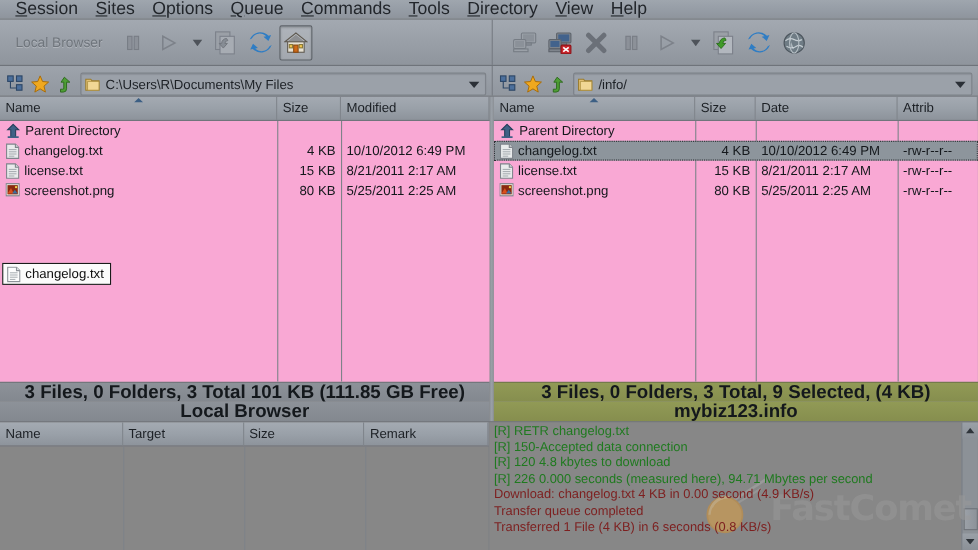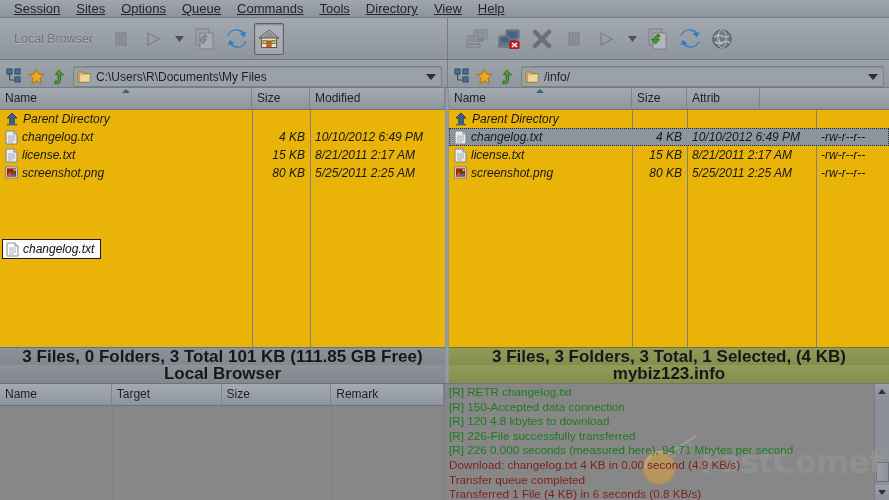--- a/index.html
+++ b/index.html
@@ -14,24 +14,23 @@
 
   
   .menubar {
     height: 18px; flex: 0 0 18px;
     background: linear-gradient(to bottom, #9fa6ae 0%, #969da6 50%, #8e949c 100%);
     border-bottom: 1px solid #7b8087;
     display: flex; align-items: center;
     padding-left: 6px;
   }
   .menu-item {
-    font-size: 13px; color: #22262b;
+    font-size: 16px; color: #22262b;
     padding: 0 8px; line-height: 17px; white-space: nowrap;
     cursor: default;
-    text-decoration: underline;
   }
   .menu-item u { text-decoration: underline; }
 
   
   .toolbars { height: 42px; flex: 0 0 42px; display: flex;
     background: linear-gradient(to bottom,#a3a9b1 0%,#9aa0a8 45%,#8f959d 100%);
     border-bottom: 1px solid #6f747b; }
   .tb { display: flex; align-items: center; height: 100%; }
   .tb-left { width: 448px; padding-left: 8px; border-right: 1px solid #777c83; }
   .tb-right { flex: 1; padding-left: 14px; }
@@ -84,21 +83,21 @@
     padding: 0 5px; border-right: 1px solid #80858c;
     white-space: nowrap; overflow: hidden; position: relative; cursor: default;
   }
   .col.num { text-align: left; }
   .col .sortmark {
     position: absolute; left: 50%; top: 1px; margin-left: -4px;
     width: 0; height: 0; border-left: 4px solid transparent; border-right: 4px solid transparent;
     border-bottom: 4px solid #3c5f84;
   }
 
-  .filelist { flex: 1 1 auto; position: relative; background: #eab308; overflow: hidden; font-style: italic; }
+  .filelist { flex: 1 1 auto; position: relative; background: #f9a8d4; overflow: hidden; }
   .gridlines { position: absolute; inset: 0; pointer-events: none; }
   .gridline { position: absolute; top: 0; bottom: 0; width: 1px; background: #7e8389; }
   .row { height: 18px; display: flex; align-items: center; position: relative; cursor: default; }
   .row.selected { background: #8d959c; }
   .row.focused { outline: 1px dotted #2b2f33; outline-offset: -1px; }
   .cell { font-size: 12px; color: #14181c; padding: 0 5px; white-space: nowrap; overflow: hidden; line-height: 17px; }
   .cell.name { display: flex; align-items: center; gap: 4px; }
   .cell.num { text-align: right; }
 
   .statusbar { flex: 0 0 18px; height: 18px; font-size: 17px; color: #14181c;
@@ -476,20 +475,21 @@
       <div class="statusbar top">3 Files, 0 Folders, 3 Total 101 KB (111.85 GB Free)</div>
       <div class="statusbar">Local Browser</div>
     </div>
 
     <div class="splitter"></div>
 
     <div class="pane pane-right">
       <div class="colhdr" id="remote-cols">
           <div class="col" style="width: 183px;">Name<span class="sortmark"></span></div>
           <div class="col num" style="width: 55px;">Size</div>
+          <div class="col" style="width: 129px;">Date</div>
           <div class="col" style="width: 73px;">Attrib</div>
         </div>
       <div class="filelist" id="remote-list">
         <div class="gridlines" id="remote-grid">
             <div class="gridline" style="left: 183px;"></div>
             <div class="gridline" style="left: 238px;"></div>
             <div class="gridline" style="left: 367px;"></div>
           </div>
         <div id="remote-rows" style="position:relative;z-index:2">
             <div class="row">
@@ -548,21 +548,21 @@
                   </svg>
                 </span>
                 <span>screenshot.png</span>
               </div>
               <div class="cell num" style="width: 55px;">80 KB</div>
               <div class="cell" style="width: 129px;">5/25/2011 2:25 AM</div>
               <div class="cell" style="width: 73px;">-rw-r--r--</div>
             </div>
           </div>
       </div>
-      <div class="statusbar top">3 Files, 3 Folders, 3 Total, 1 Selected, (4 KB)</div>
+      <div class="statusbar top">3 Files, 0 Folders, 3 Total, 9 Selected, (4 KB)</div>
       <div class="statusbar">mybiz123.info</div>
     </div>
   </div>
 
   <div class="bottom">
 
     <div class="queue">
       <div class="colhdr" id="queue-cols">
           <div class="col" style="width: 112px;">Name</div>
           <div class="col" style="width: 110px;">Target</div>
@@ -576,21 +576,20 @@
             <div class="gridline" style="left: 332px;"></div>
           </div>
       </div>
     </div>
 
     <div class="log">
       <div class="log-lines" id="log-lines">
           <div class="logline log-r">[R] RETR changelog.txt</div>
           <div class="logline log-r">[R] 150-Accepted data connection</div>
           <div class="logline log-r">[R] 120 4.8 kbytes to download</div>
-          <div class="logline log-r">[R] 226-File successfully transferred</div>
           <div class="logline log-r">[R] 226 0.000 seconds (measured here), 94.71 Mbytes per second</div>
           <div class="logline log-l">Download: changelog.txt 4 KB in 0.00 second (4.9 KB/s)</div>
           <div class="logline log-l">Transfer queue completed</div>
           <div class="logline log-l">Transferred 1 File (4 KB) in 6 seconds (0.8 KB/s)</div>
         </div>
 
       <div class="watermark">
         <span>
           <svg width="62" height="56" viewBox="0 0 62 56">
             <path d="M58 2 L24 24" stroke="#c8c8c8" stroke-width="2.5" opacity="0.55"></path>

